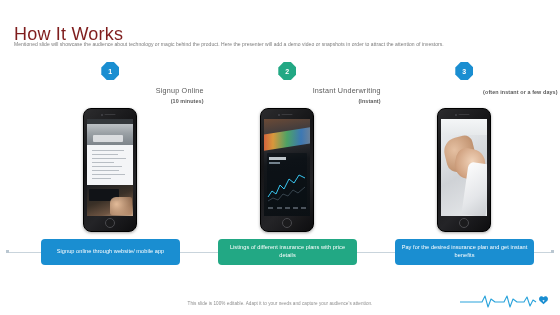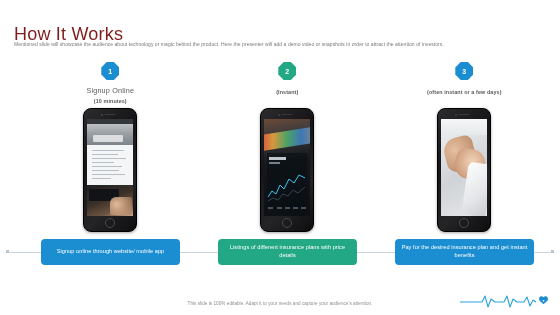--- a/index.html
+++ b/index.html
@@ -80,21 +80,21 @@
     font-weight: 700;
     clip-path: polygon(30% 0%, 70% 0%, 100% 30%, 100% 70%, 70% 100%, 30% 100%, 0% 70%, 0% 30%);
   }
 
   
   .step-head {
     position: absolute;
     top: 30px;
     left: 0;
     width: 100%;
-    text-align: center;
+    text-align: right;
   }
   .step-title {
     font-size: 7.2px;
     font-weight: 400;
     letter-spacing: 0.2px;
     color: #5a5a5a;
     display: block;
   }
   .step-sub {
     font-size: 5.4px;
@@ -359,20 +359,21 @@
           <div class="home"></div>
         </div>
       </div>
     </div>
 
     <div class="col col-2">
       <div class="badge-wrap">
         <div class="badge" style="background:#22a884">2</div>
       </div>
       <div class="step-head">
+        <span class="step-title">Instant Underwriting</span>
         <span class="step-sub">(Instant)</span>
       </div>
       <div class="phone-wrap">
         <div class="phone">
           <div class="cam"></div>
           <div class="earpiece"></div>
           <div class="screen">
             <div class="s2">
               <div class="cards"></div>
               <div class="panel"></div>

